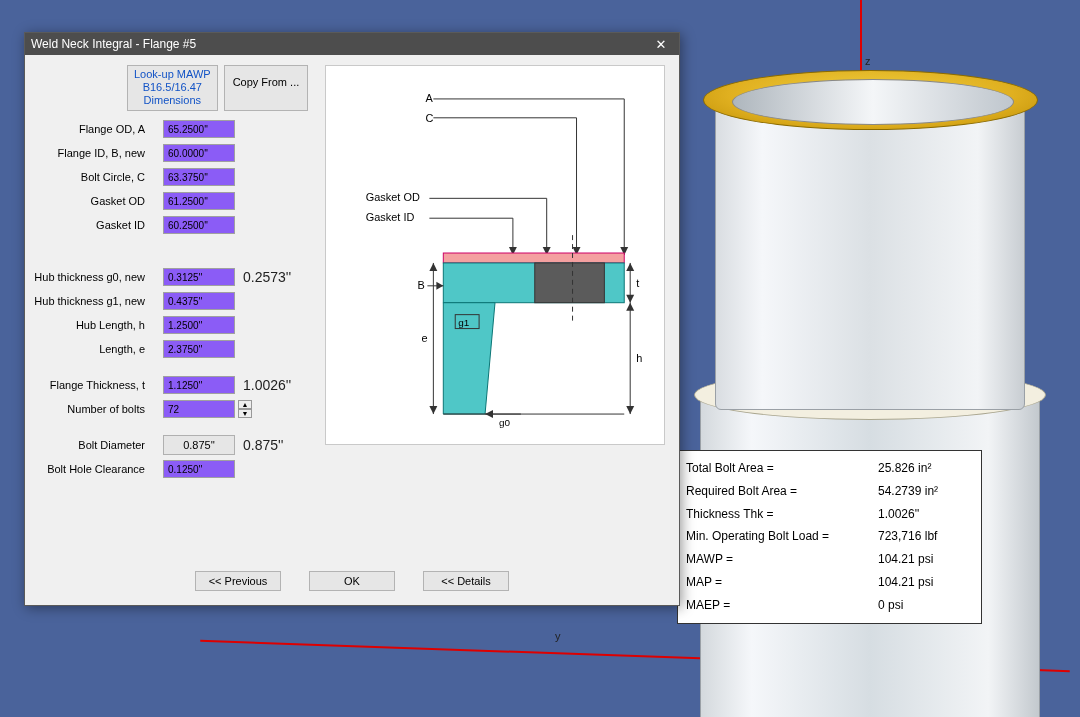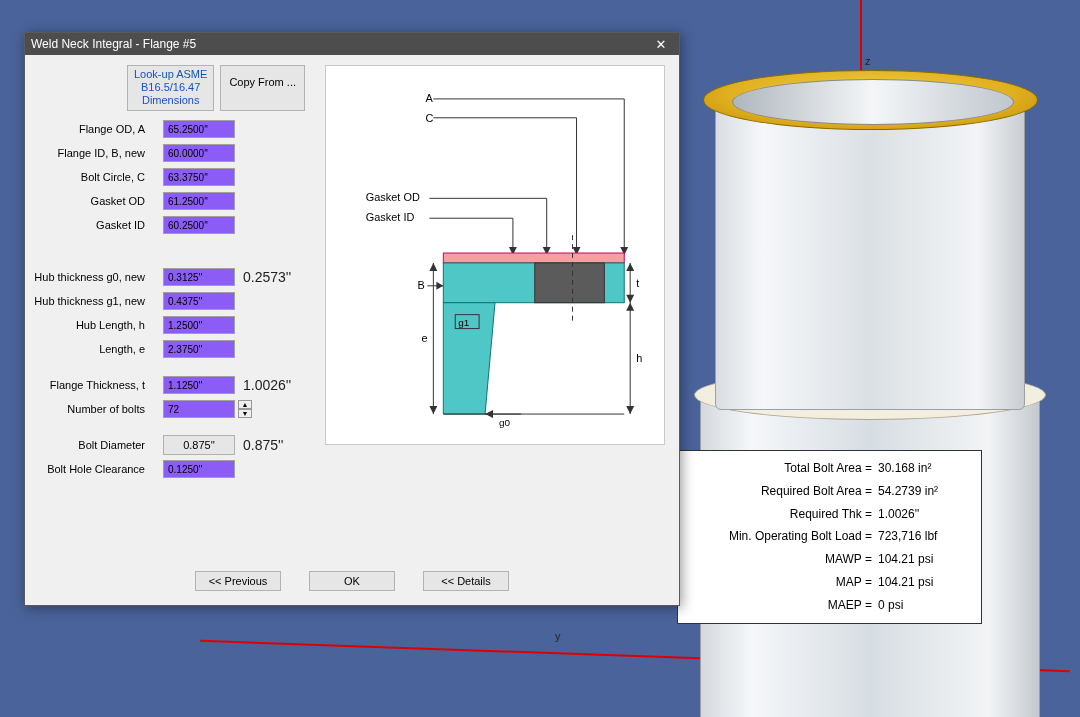--- a/index.html
+++ b/index.html
@@ -56,21 +56,21 @@
     border:1px solid #aaa68f;
   }
   
   .results-panel {
     position:absolute; left:677px; top:450px;
     width:305px; background:#fff; border:1px solid #333;
     padding:6px 8px;
     line-height:1.9;
   }
   .results-panel .row { display:flex; }
-  .results-panel .lab { flex:1; text-align:right; padding-right:6px; }
+  .results-panel .lab { flex:1; padding-right:6px; }
   .results-panel .val { width:95px; text-align:left; }
   
   .details-icon {
     position:absolute; left:614px; top:411px; width:45px; height:45px;
     background:#9cd3f0; border:2px solid #2a7fb0;
     display:flex; align-items:center; justify-content:center;
   }
   .details-icon svg { width:32px; height:32px; }
   
   .dialog {
@@ -140,28 +140,28 @@
     <span class="axis-lbl" style="left:-145px; top:590px;">y</span>
     <div class="vbody2"></div>
     <div class="vmidflange"></div>
     <div class="vbody"></div>
     <div class="vtopflange"></div>
   </div>
 
   <div class="results-panel">
     <div class="row">
         <span class="lab">Total Bolt Area =</span>
-        <span class="val">30.168  in²</span>
+        <span class="val">25.826  in²</span>
       </div>
     <div class="row">
         <span class="lab">Required Bolt Area =</span>
         <span class="val">54.2739  in²</span>
       </div>
     <div class="row">
-        <span class="lab">Required Thk =</span>
+        <span class="lab">Thickness Thk =</span>
         <span class="val">1.0026''</span>
       </div>
     <div class="row">
         <span class="lab">Min. Operating Bolt Load =</span>
         <span class="val">723,716 lbf</span>
       </div>
     <div class="row">
         <span class="lab">MAWP =</span>
         <span class="val">104.21 psi</span>
       </div>
@@ -187,21 +187,21 @@
 
 <div class="dialog">
   <div class="titlebar">
     <span class="title">Weld Neck Integral - Flange #5</span>
     <span class="close">✕</span>
   </div>
   <div class="dlg-body">
 
     <div class="topbtns">
       <div class="btn lookup">
-        <div>Look-up ASME</div>
+        <div>Look-up MAWP</div>
         <div>B16.5/16.47</div>
         <div>Dimensions</div>
       </div>
       <div class="btn copy">Copy From ...</div>
     </div>
 
     <div class="form">
       <div class="frow">
           <span class="lab">Flange OD, A</span>
           <input class="txt" value="65.2500''" style="">

